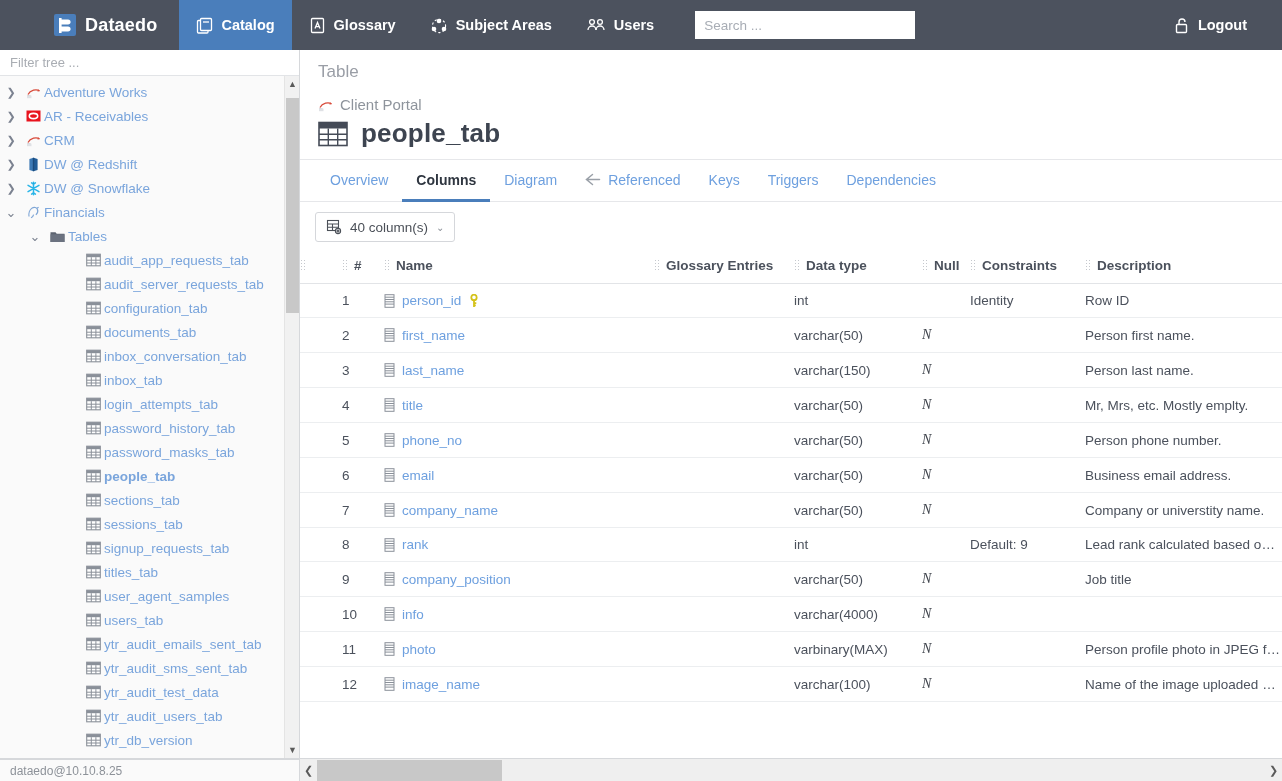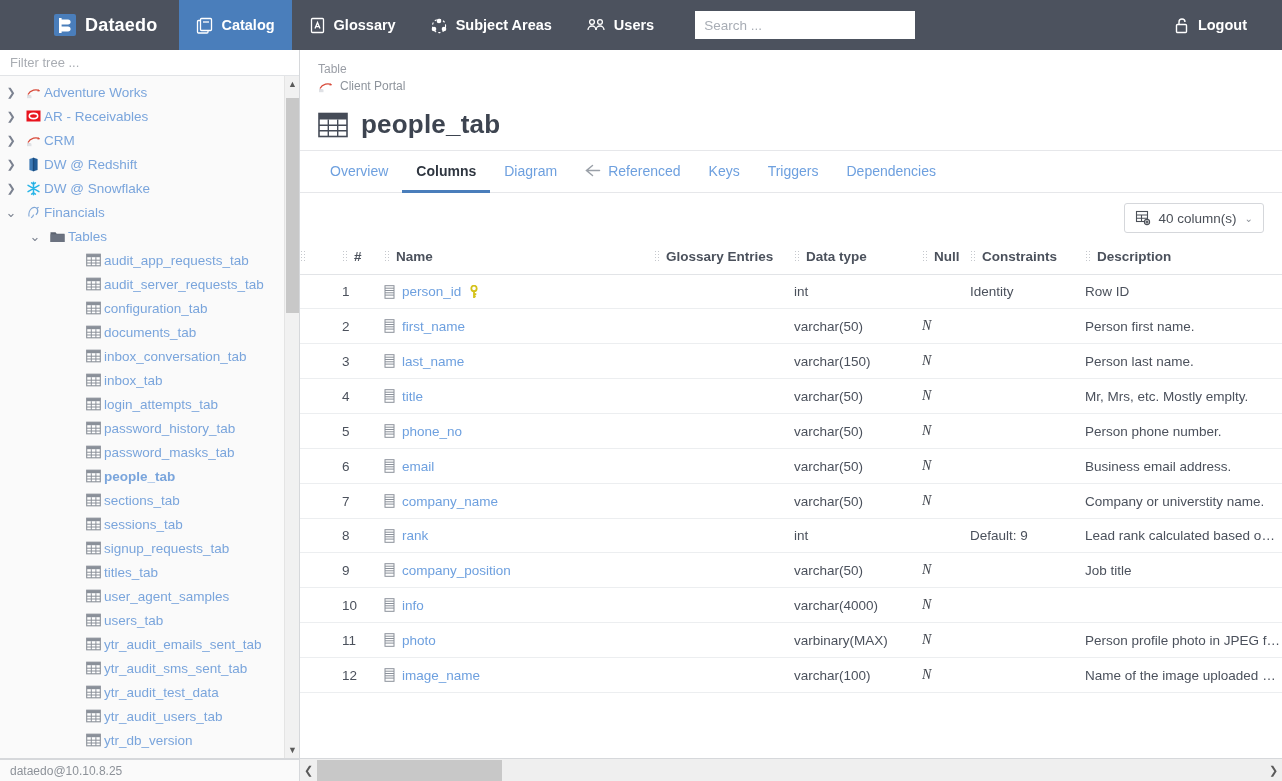--- a/index.html
+++ b/index.html
@@ -98,39 +98,39 @@
   }
   #dsn-bar {
     height: 22px; background: #fafafa; border-top: 1px solid #d6d8db;
     display: flex; align-items: center; padding-left: 10px;
     font-size: 12px; color: #8d9299;
   }
 
   
   #main { flex: 1; display: flex; flex-direction: column; background: #fff; min-width: 0; }
   #page-head { padding: 12px 18px 10px 18px; border-bottom: 1px solid #e6e7ea; }
-  .kicker { font-size: 12px; color: #9a9ea6; margin-bottom: 3px; }
-  .bcrumb { display:flex; gap: 7px; font-size: 12px; color: #8e949c; margin-bottom: 16px; }
+  .kicker { font-size: 17px; color: #9a9ea6; margin-bottom: 14px; }
+  .bcrumb { display:flex; align-items:center; gap: 7px; font-size: 15px; color: #8e949c; margin-bottom: 5px; }
   .title-row { display: flex; align-items: center; gap: 13px; }
   .title-text { font-size: 26px; font-weight: bold; color: #3d4450; letter-spacing: .2px; }
 
   
   #tabs {
     display: flex; align-items: stretch; border-bottom: 1px solid #e6e7ea;
     padding: 0 16px; height: 42px;
   }
   .tab {
     display: flex; align-items: center; gap: 7px; padding: 0 14px;
     font-size: 14px; color: #6ea0df; cursor: pointer; white-space: nowrap;
     border-bottom: 3px solid transparent; margin-bottom: -1px;
   }
   .tab.active { color: #2f3640; font-weight: bold; border-bottom-color: #4a7ebb; align-items: center; }
 
   
-  #toolbar { display:flex; justify-content:flex-end; padding: 10px 18px 8px 24px; }
+  #toolbar { display:flex; justify-content:flex-start; padding: 10px 18px 8px 15px; }
   #col-count-btn {
     display:flex; align-items:center; gap: 8px;
     border: 1px solid #d5d7db; background:#fff; border-radius: 3px;
     height: 30px; padding: 0 10px; font-size: 13.5px; color: #4b5058; cursor: pointer;
     font-family: "Liberation Sans", sans-serif;
   }
 
   
   #grid-wrap { flex: 1; overflow: hidden; position: relative; padding: 0 0 0 0; }
   table.grid { width: 100%; border-collapse: collapse; table-layout: fixed; }

